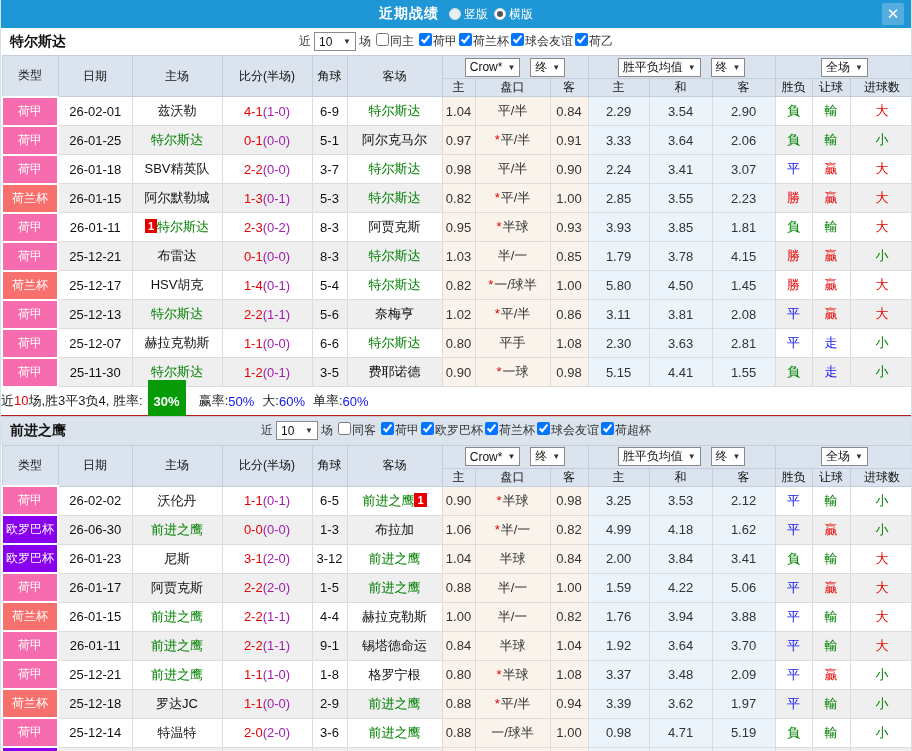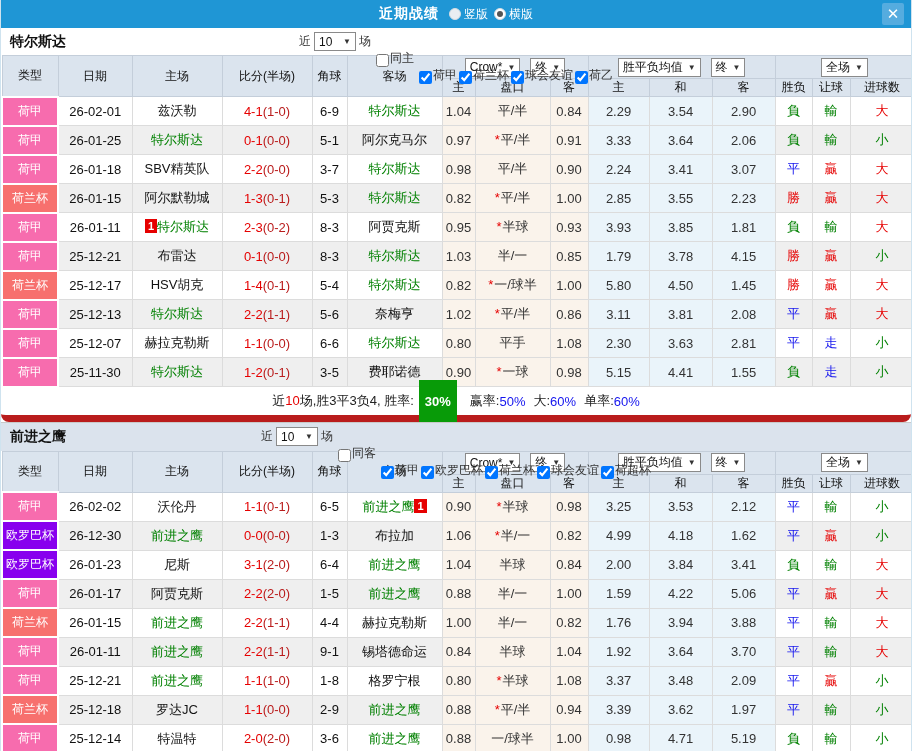--- a/index.html
+++ b/index.html
@@ -14,45 +14,45 @@
   .radio.on{background:#fff;}
   .radio.on::after{content:'';display:block;width:6px;height:6px;margin:2px;background:#555;border-radius:50%;}
   .close-btn{position:absolute;right:7px;top:3px;width:22px;height:22px;background:#55ACDF;border-radius:2px;
              display:flex;align-items:center;justify-content:center;color:#fff;font-size:15px;font-weight:bold;cursor:pointer;}
   
   .section-head{height:27px;display:flex;align-items:center;position:relative;background:#fff;}
   .section-head.shaded{height:28px;background:#DBE3ED;border-top:1px solid #c9c9c9;}
   .team-name{font-weight:bold;font-size:14px;margin-left:9px;color:#111;position:relative;z-index:2;}
   .filters{position:absolute;left:0;right:0;top:0;bottom:0;display:flex;align-items:center;justify-content:center;gap:3px;color:#333;}
   .filters input[type=checkbox]{width:13px;height:13px;margin:0 1px 0 2px;vertical-align:middle;}
-  .cb-label{display:inline-flex;align-items:flex-end;margin-top:34px;}
+  .cb-label{display:inline-flex;align-items:flex-start;}
   .sel{display:inline-flex;align-items:center;justify-content:space-between;background:#fff;border:1px solid #8a8a8a;
        height:19px;padding:0 4px;box-sizing:border-box;cursor:pointer;color:#111;}
   .sel .arr{font-size:8px;margin-left:5px;color:#333;}
   .count-sel{width:42px;}
   
   table{border-collapse:collapse;table-layout:fixed;width:911px;font-size:12px;}
   th{background:#DBE4EE;font-weight:normal;color:#111;border:1px solid #C4CEDA;padding:0;overflow:hidden;white-space:nowrap;}
   tr.h1 th{height:22px;}
   tr.h2 th{height:17px;}
   .th-group{display:flex;align-items:center;justify-content:center;gap:10px;}
   td{border:1px solid #DCDCDC;text-align:center;padding:0;height:27px;overflow:hidden;white-space:nowrap;color:#111;font-size:13px;}
   td.league{border:2px solid #fff;padding:0;}
   .lg{height:100%;display:flex;align-items:center;justify-content:center;color:#fff;font-size:12px;}
   tr.alt td.p{background:#EFEFEF;}
   td.o{background:#FAF3EB;color:#333;}
   td.a{background:#EAF4FA;color:#333;}
   td.r{font-size:13px;}
   .tm{color:#008000;}
   .ft{color:#E60000;}
-  .ht{color:#b91c1c;}
+  .ht{color:#a21caf;}
   .star{color:#E60000;margin-right:1px;}
   .num-badge{display:inline-block;background:#E60000;color:#fff;font-size:11px;line-height:14px;padding:0 3px;font-weight:bold;vertical-align:1px;}
   
-  .summary{height:27px;display:flex;align-items:center;justify-content:center;font-size:13px;color:#222;background:#fff;border-bottom:7px solid #b91c1c;border-radius:8px;}
+  .summary{height:27px;display:flex;align-items:center;font-size:13px;color:#222;background:#fff;border-bottom:1px solid #b91c1c;}
   .summary .red{color:#E60000;}
   .summary .blue{color:#1414EE;}
   .win-badge{background:#089B08;color:#fff;font-weight:bold;padding:14px 6px;margin:0 5px;}
   .sp{margin-left:8px;}
 </style>
 </head>
 <body>
 
 <div class="app">
 
@@ -505,21 +505,21 @@
           <td class="a">3.53</td>
           <td class="a">2.12</td>
           <td class="r p" style="color: rgb(20, 20, 238);">平</td>
           <td class="r p" style="color: rgb(0, 128, 0);">輸</td>
           <td class="r p" style="color: rgb(0, 128, 0);">小</td>
         </tr>
         <tr class="alt">
           <td class="league">
             <div class="lg" style="background: rgb(136, 0, 238);">欧罗巴杯</div>
           </td>
-          <td class="p">26-12-30</td>
+          <td class="p">26-06-30</td>
           <td class="p"><span class="tm">前进之鹰</span></td>
           <td class="p"><span class="ft">0-0</span><span class="ht">(0-0)</span></td>
           <td class="p">1-3</td>
           <td class="p"><span>布拉加</span></td>
           <td class="o">1.06</td>
           <td class="o"><span class="star">*</span><span>半/一</span></td>
           <td class="o">0.82</td>
           <td class="a">4.99</td>
           <td class="a">4.18</td>
           <td class="a">1.62</td>
@@ -527,21 +527,21 @@
           <td class="r p" style="color: rgb(230, 0, 0);">贏</td>
           <td class="r p" style="color: rgb(0, 128, 0);">小</td>
         </tr>
         <tr>
           <td class="league">
             <div class="lg" style="background: rgb(136, 0, 238);">欧罗巴杯</div>
           </td>
           <td class="p">26-01-23</td>
           <td class="p"><span>尼斯</span></td>
           <td class="p"><span class="ft">3-1</span><span class="ht">(2-0)</span></td>
-          <td class="p">6-4</td>
+          <td class="p">3-12</td>
           <td class="p"><span class="tm">前进之鹰</span></td>
           <td class="o">1.04</td>
           <td class="o"><span>半球</span></td>
           <td class="o">0.84</td>
           <td class="a">2.00</td>
           <td class="a">3.84</td>
           <td class="a">3.41</td>
           <td class="r p" style="color: rgb(0, 128, 0);">負</td>
           <td class="r p" style="color: rgb(0, 128, 0);">輸</td>
           <td class="r p" style="color: rgb(230, 0, 0);">大</td>

